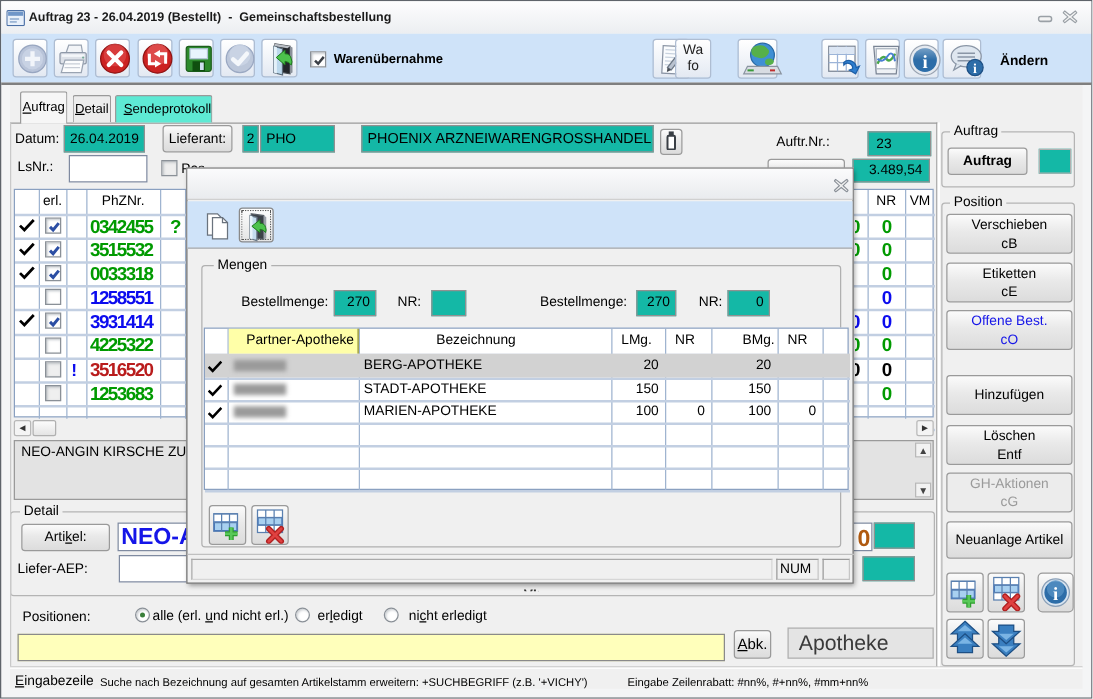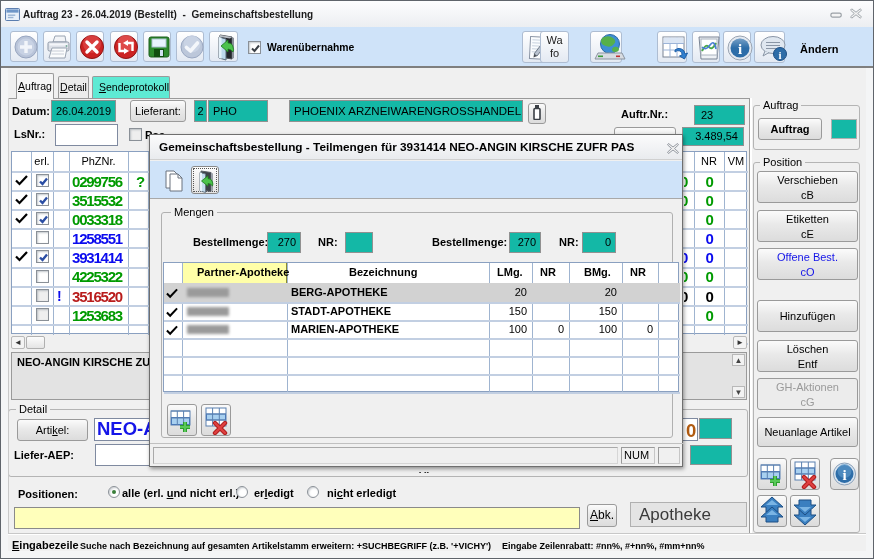--- a/index.html
+++ b/index.html
@@ -14,21 +14,21 @@
   background:linear-gradient(#fdfdfe,#eceef1); }
 #titletext { position:absolute; left:23px; top:9px; font-weight:bold; font-size:10px; color:#1a1a1a; }
 #toolbar { position:absolute; left:1px; top:27px; width:872px; height:39px; background:#cfe3f9; }
 #tbline { position:absolute; left:1px; top:66px; width:872px; height:2px; background:#7f7f7f; }
 #content { position:absolute; left:8px; top:68px; width:858px; height:483px; background:#f0f0f0; }
 
 .fld { position:absolute; background:#14b8a6; border:1px solid #919191; font-size:11px; }
 .wfld { position:absolute; background:#ffffff; border:1px solid #7f8aa0; font-size:11px; }
 .btn { position:absolute; background:linear-gradient(#fbfbfb,#e9e9e9 45%,#dcdcdc); border:1px solid #9a9a9a;
   border-radius:3px; text-align:center; font-size:11px; color:#000; }
-.lbl { position:absolute; font-size:11px; white-space:nowrap;font-weight:bold; }
+.lbl { position:absolute; font-size:11px; white-space:nowrap; }
 .gb { position:absolute; border:1px solid #b4b4b4; border-radius:3px; }
 .gblbl { position:absolute; background:#f0f0f0; padding:0 3px; font-size:11px; }
 .vline { position:absolute; width:1px; background:#9fb4d0; }
 .hline { position:absolute; height:2px; background:#c2cfe2; }
 .num { font-weight:bold; font-size:15px; letter-spacing:-1.2px; }
 
 .cb { position:absolute; width:13px; height:13px; background:#fff; border:1px solid #8a9097;
   box-shadow:inset 1px 1px 2px rgba(120,130,140,.45); }
 .cb.gray { background:#eee; }
 .cb svg { position:absolute; left:1px; top:1px; }
@@ -251,21 +251,21 @@
 <div class="abs" style="left:682px;top:3px;width:30px;text-align:center">NR</div>
 <div class="abs" style="left:712px;top:3px;width:24px;text-align:center">VM</div>
 <svg class="abs" style="left:3px;top:23px" width="13" height="11" viewBox="0 0 13 11">
       <path d="M1 5.5 L4.5 9 L12 1" stroke="#000" stroke-width="2.2" fill="none"></path>
     </svg>
 <div class="cb" style="left:24px;top:22px;">
       <svg width="11" height="11" viewBox="0 0 11 11">
         <path d="M2 5.5 L4.5 8 L9 2.5" stroke="#2b4ea4" stroke-width="2.4" fill="none"></path>
       </svg>
     </div>
-<div class="abs num" style="left:60px;top:21px;color:#009a00">0299756</div>
+<div class="abs num" style="left:60px;top:21px;color:#009a00">0342455</div>
 <div class="abs num" style="left:124px;top:21px;color:#009a00">?</div>
 <div class="abs num" style="left:682px;top:21px;width:30px;text-align:center;color:#009a00">0</div>
 <svg class="abs" style="left:3px;top:42px" width="13" height="11" viewBox="0 0 13 11">
       <path d="M1 5.5 L4.5 9 L12 1" stroke="#000" stroke-width="2.2" fill="none"></path>
     </svg>
 <div class="cb" style="left:24px;top:41px;">
       <svg width="11" height="11" viewBox="0 0 11 11">
         <path d="M2 5.5 L4.5 8 L9 2.5" stroke="#2b4ea4" stroke-width="2.4" fill="none"></path>
       </svg>
     </div>
@@ -403,21 +403,20 @@
       <path d="M14 14 L20 19 L8 19 Z" fill="#7ab4e4"></path>
     </svg></div>
 <div class="btn" style="left:790px;top:495px;width:30px;height:32px"><svg width="28" height="30" viewBox="0 0 28 30" transform="rotate(180)">
       <path d="M14 2 L25 12 L20 12 L20 17 L8 17 L8 12 L3 12 Z" fill="#3a7fc0" stroke="#1d4f84" transform="translate(0,-1)"></path>
       <path d="M14 12 L25 22 L20 22 L20 27 L8 27 L8 22 L3 22 Z" fill="#3a7fc0" stroke="#1d4f84" transform="translate(0,-1)"></path>
       <path d="M14 4 L20 9 L8 9 Z" fill="#7ab4e4"></path>
       <path d="M14 14 L20 19 L8 19 Z" fill="#7ab4e4"></path>
     </svg></div>
 <div id="dlg">
 <div id="dlgtitle"></div>
-<div class="lbl" style="left:9px;top:5px;font-size:11.8px">Gemeinschaftsbestellung - Teilmengen für 3931414 NEO-ANGIN KIRSCHE ZUFR PAS</div>
 <svg class="abs" style="left:517px;top:8px" width="12" height="11" viewBox="0 0 12 11">
       <path d="M1.5 0.5 L6 4 L10.5 0.5 L11.5 1.8 L7.5 5.5 L11.5 9.2 L10.5 10.5 L6 7 L1.5 10.5 L0.5 9.2 L4.5 5.5 L0.5 1.8 Z" fill="#f0f0f0" stroke="#8a9098" stroke-width="0.9"></path>
     </svg>
 <div id="dlgtb"></div>
 <div class="tbtn" style="left:9px;top:31px;width:28px;height:28px;background:transparent;border-color:transparent">
       <svg width="26" height="26" viewBox="0 0 26 26">
         <path d="M5 3 H13 L17 7 V20 H5 Z" fill="#fff" stroke="#6a737e"></path>
         <path d="M9 6 H17 L21 10 V23 H9 Z" fill="#fff" stroke="#6a737e"></path>
         <path d="M17 6 V10 H21" fill="none" stroke="#6a737e"></path>
       </svg>
@@ -454,21 +453,21 @@
 <div class="hline" style="left:0;top:57px;width:516px"></div>
 <div class="hline" style="left:0;top:75px;width:516px"></div>
 <div class="hline" style="left:0;top:93px;width:516px"></div>
 <div class="hline" style="left:0;top:111px;width:516px"></div>
 <div class="hline" style="left:0;top:129px;width:516px"></div>
 <div class="abs" style="left:19px;top:0;width:104px;height:20px;background:#ffffa8;border-right:1px solid #8a8a30"></div>
 <div class="lbl" style="left:33px;top:3px">Partner-Apotheke</div>
 <div class="lbl" style="left:185px;top:3px">Bezeichnung</div>
 <div class="lbl" style="left:333px;top:3px">LMg.</div>
 <div class="lbl" style="left:376px;top:3px">NR</div>
-<div class="lbl" style="left:420px;top:3px">BMg.</div>
+<div class="lbl" style="left:430px;top:3px">BMg.</div>
 <div class="lbl" style="left:466px;top:3px">NR</div>
 <div class="abs" style="left:0;top:20px;width:516px;height:19px;background:#d2d2d2"></div>
 <svg class="abs" style="left:2px;top:25px" width="12" height="11" viewBox="0 0 13 11">
         <path d="M1 5.5 L4.5 9 L12 1" stroke="#000" stroke-width="2.2" fill="none"></path>
       </svg>
 <div class="abs" style="left:23px;top:25px;width:42px;height:9px;background:#9a9a9a;filter:blur(1.5px)"></div>
 <div class="lbl" style="left:127px;top:23px">BERG-APOTHEKE</div>
 <div class="abs" style="left:325px;top:23px;width:38px;text-align:right">20</div>
 <div class="abs" style="left:405px;top:23px;width:48px;text-align:right">20</div>
 <svg class="abs" style="left:2px;top:44px" width="12" height="11" viewBox="0 0 13 11">

